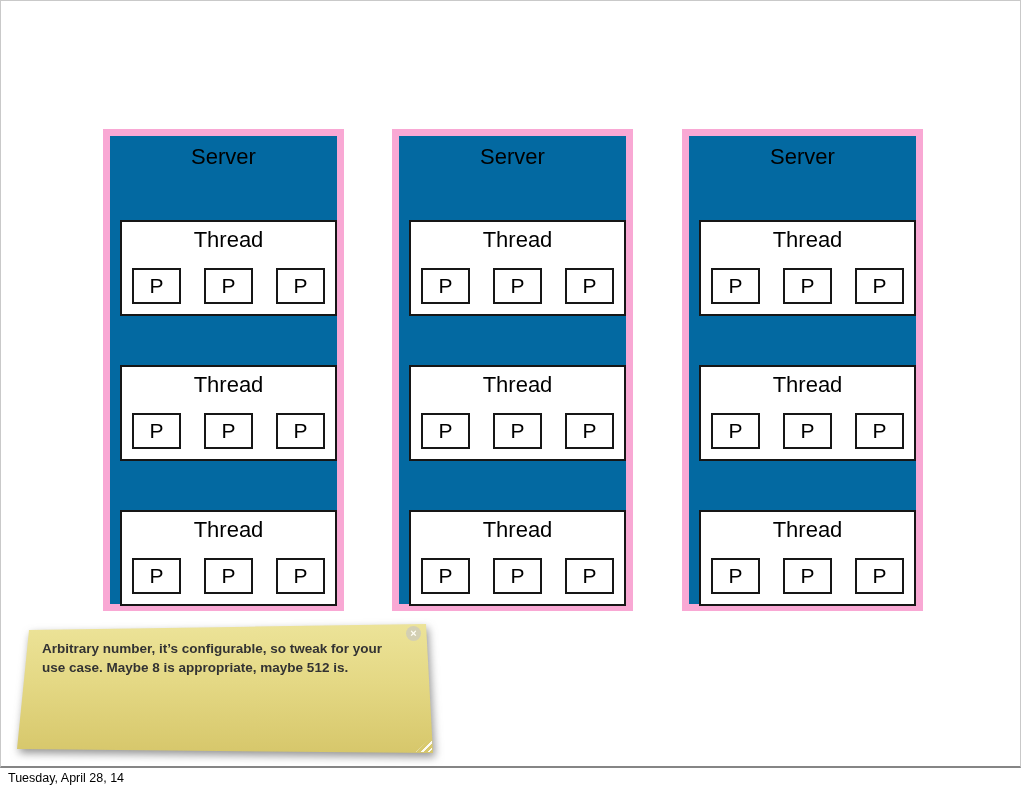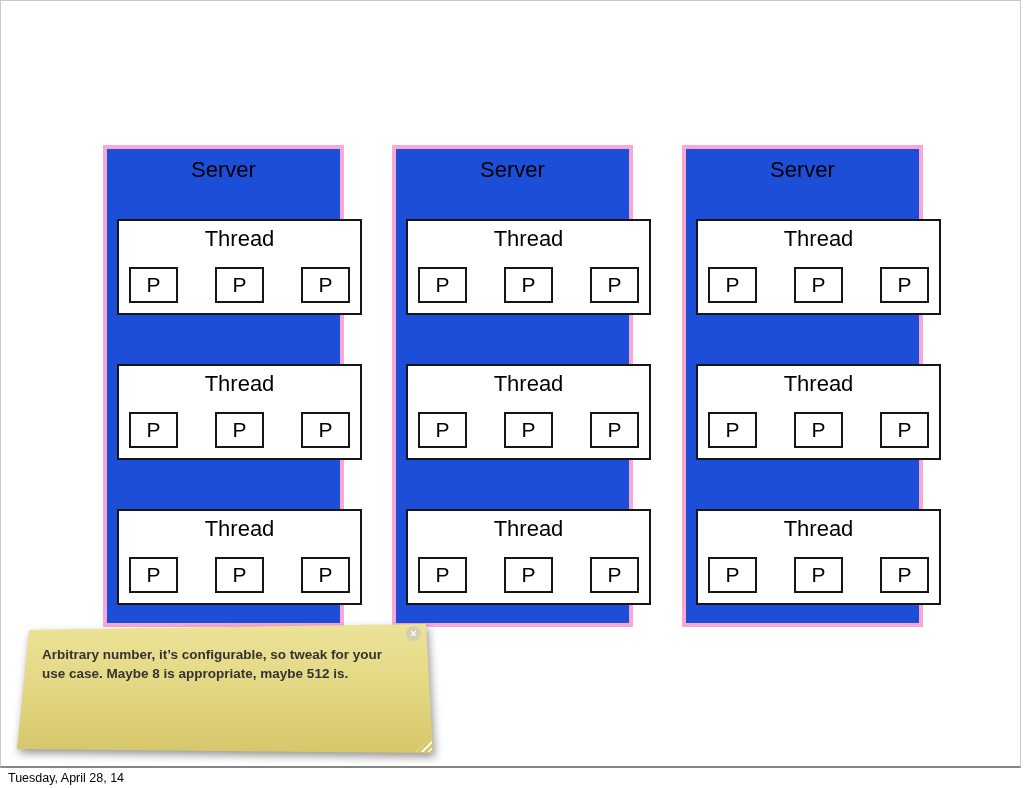--- a/index.html
+++ b/index.html
@@ -9,28 +9,28 @@
     font-family:"Liberation Sans", sans-serif;
   }
   
   .stage{
     position:absolute;left:0;top:0;width:1019px;height:765px;
     background:#ffffff;
     border:1px solid #c9c9c9;
     border-bottom:2px solid #858585;
   }
   .server{
-    position:absolute;top:144px;width:241px;height:482px;
-    border:4px solid #f9a8d4;box-sizing:border-box;background:#1d4ed8;
+    position:absolute;top:128px;width:241px;height:482px;
+    border:7px solid #f9a8d4;box-sizing:border-box;background:#0369a1;
   }
   .box-title{text-align:center;color:#000;}
   .server-title{font-size:22px;margin-top:8px;}
   .thread{
-    position:absolute;left:10px;width:245px;height:96px;
-    border:2px solid #161616;box-sizing:border-box;background:#ffffff;
+    position:absolute;left:10px;width:217px;height:96px;
+    border:2px solid #161616;box-sizing:border-box;background:#ffffff;margin-top:14px;
   }
   .thread-title{font-size:22px;margin-top:5px;}
   .p-row{
     position:absolute;left:10px;right:10px;top:46px;
     display:flex;justify-content:space-between;
   }
   .p-box{
     width:49px;height:36px;border:2px solid #161616;box-sizing:border-box;
     display:flex;align-items:center;justify-content:center;
     font-size:21px;color:#000;background:#ffffff;
@@ -39,21 +39,21 @@
   .note{
     position:absolute;left:14px;top:619px;width:428px;height:142px;
     filter:drop-shadow(2px 4px 4px rgba(60,60,60,.55));
   }
   .note-paper{
     position:absolute;left:0;top:0;right:0;bottom:0;
     background:linear-gradient(180deg,#ede49a 0%,#e4d884 45%,#d5c568 100%);
     clip-path:polygon(15px 11px, 412px 5px, 419px 134px, 3px 130px);
   }
   .note-text{
-    position:absolute;left:28px;top:26px;width:352px;
+    position:absolute;left:28px;top:20px;width:352px;
     font-weight:bold;font-size:13.5px;line-height:19px;color:#333333;
   }
   .note-close{
     position:absolute;left:392px;top:7px;width:15px;height:15px;
     border-radius:50%;background:rgba(210,205,180,.95);
     color:#fffef5;font-size:11px;font-weight:bold;line-height:1;
     display:flex;align-items:center;justify-content:center;cursor:pointer;
   }
   .note-grip{
     position:absolute;left:402px;top:118px;width:16px;height:15px;

